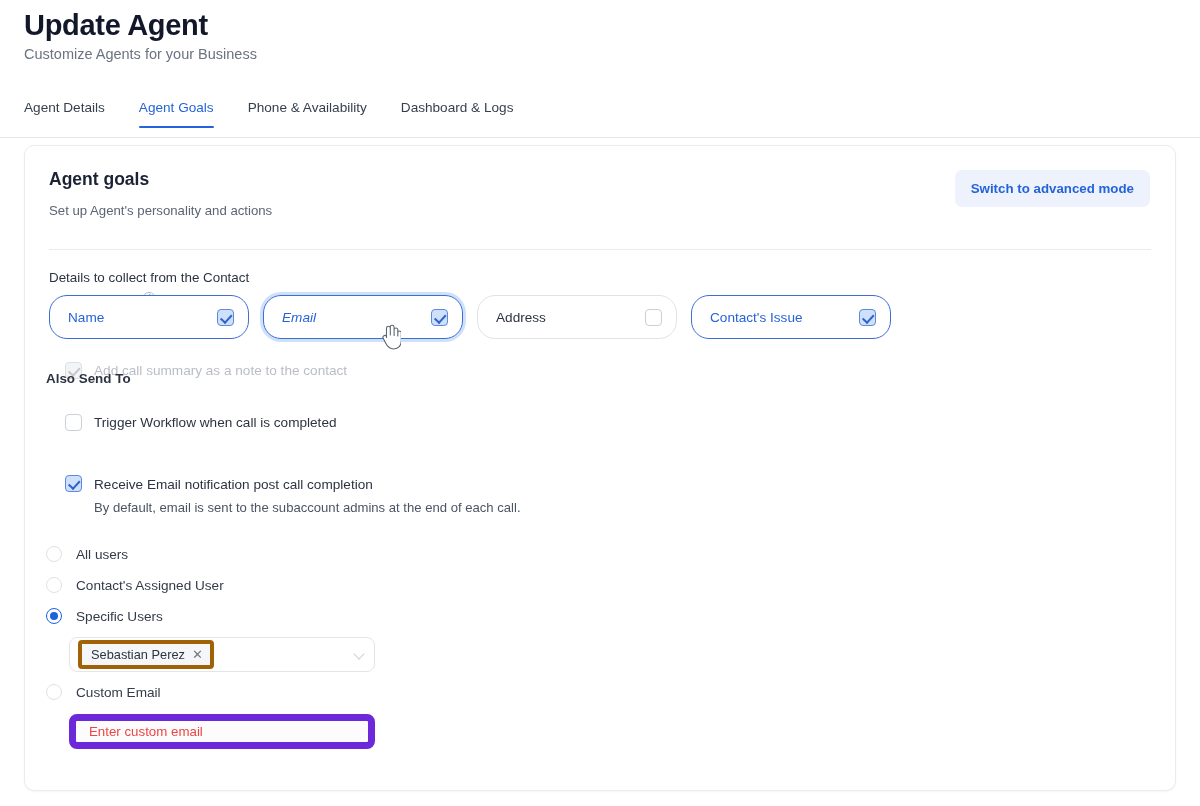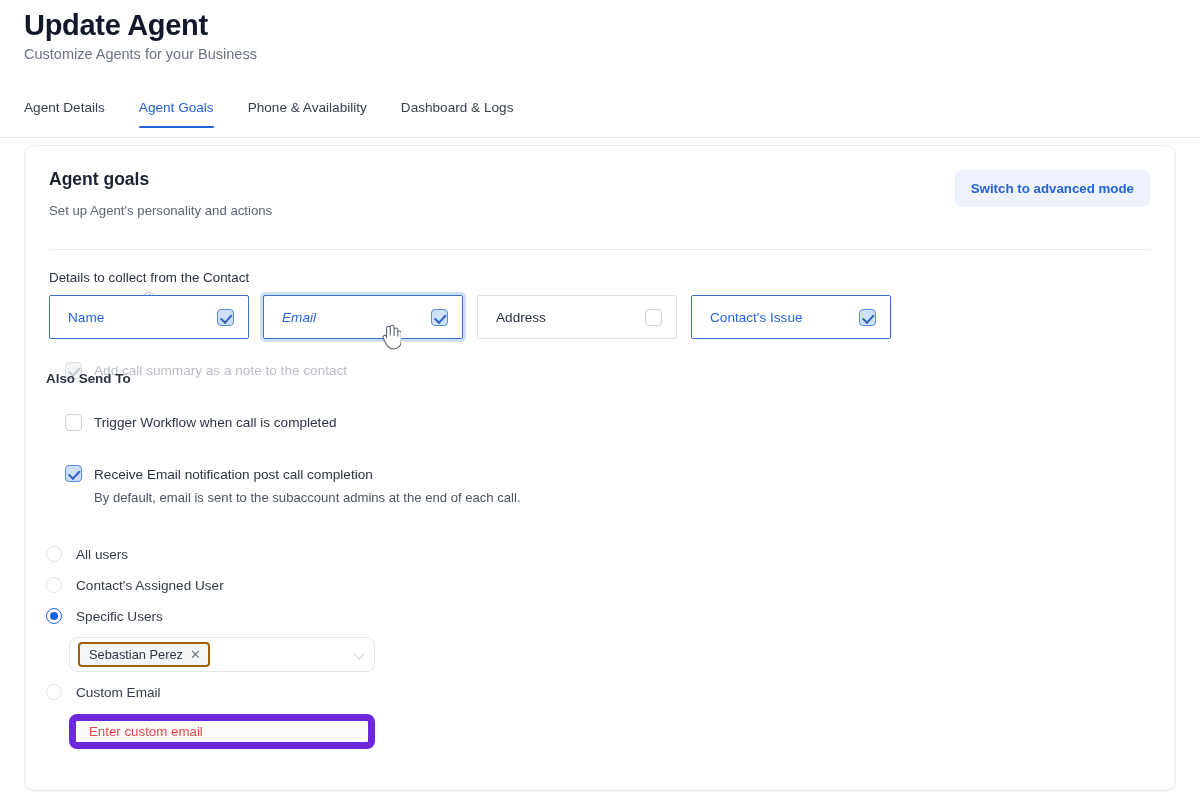--- a/index.html
+++ b/index.html
@@ -86,21 +86,21 @@
     display: inline-block;
   }
 
   
   .chips {
     position: absolute; left: 24px; top: 149px;
     display: flex; gap: 14px;
   }
   .chip {
     width: 200px; height: 44px;
-    border: 1px solid #dfe2e8; border-radius: 2px;
+    border: 1px solid #dfe2e8; border-radius: 18px;
     background: #fff;
     display: flex; align-items: center; justify-content: space-between;
     padding: 0 14px 0 18px;
     cursor: pointer; position: relative;
   }
   .chip .chip-label { font-size: 13.6px; color: #2c3442; }
   .chip.checked { border-color: #3b6fd4; }
   .chip.checked .chip-label { color: #2563d9; }
   .chip.focused { box-shadow: 0 0 0 3px #cfe0fb; font-style: italic; }
 
@@ -160,21 +160,21 @@
   
   .multiselect {
     position: absolute; left: 69px; top: 637px;
     width: 306px; height: 35px;
     border: 1px solid #e2e5ea; border-radius: 8px; background: #fff;
     display: flex; align-items: center; padding: 0 8px;
     cursor: pointer;
   }
   .ms-tag {
     display: inline-flex; align-items: center; gap: 7px;
-    background: #f5f6f8; border: 2px solid #a16207; border-radius: 4px;
+    background: #f5f6f8; border: 4px solid #a16207; border-radius: 4px;
     padding: 3px 7px 3px 9px;
     font-size: 12.8px; color: #2c3442;
   }
   .ms-x {
     font-size: 13px; color: #707883; line-height: 1;
     cursor: pointer; font-family: "Liberation Sans", sans-serif;
   }
   .ms-chev {
     margin-left: auto; width: 13px; height: 13px; position: relative; flex: none;
   }
@@ -250,21 +250,21 @@
     <div class="opt-row disabled" style="top:216px;">
       <span class="cbx disabled"></span>
       <span class="opt-text">Add call summary as a note to the contact</span>
     </div>
 
     <div class="opt-row" style="top:268px;">
       <span class="cbx"></span>
       <span class="opt-text">Trigger Workflow when call is completed</span>
     </div>
 
-    <div class="opt-row" style="top:319px;">
+    <div class="opt-row" style="top:329px;">
       <span class="cbx on"></span>
       <span>
         <span class="opt-text">Receive Email notification post call completion</span>
         <div class="opt-sub">By default, email is sent to the subaccount admins at the end of each call.</div>
       </span>
     </div>
 
   </div>
 
   <div class="also-send-title">Also Send To</div>

